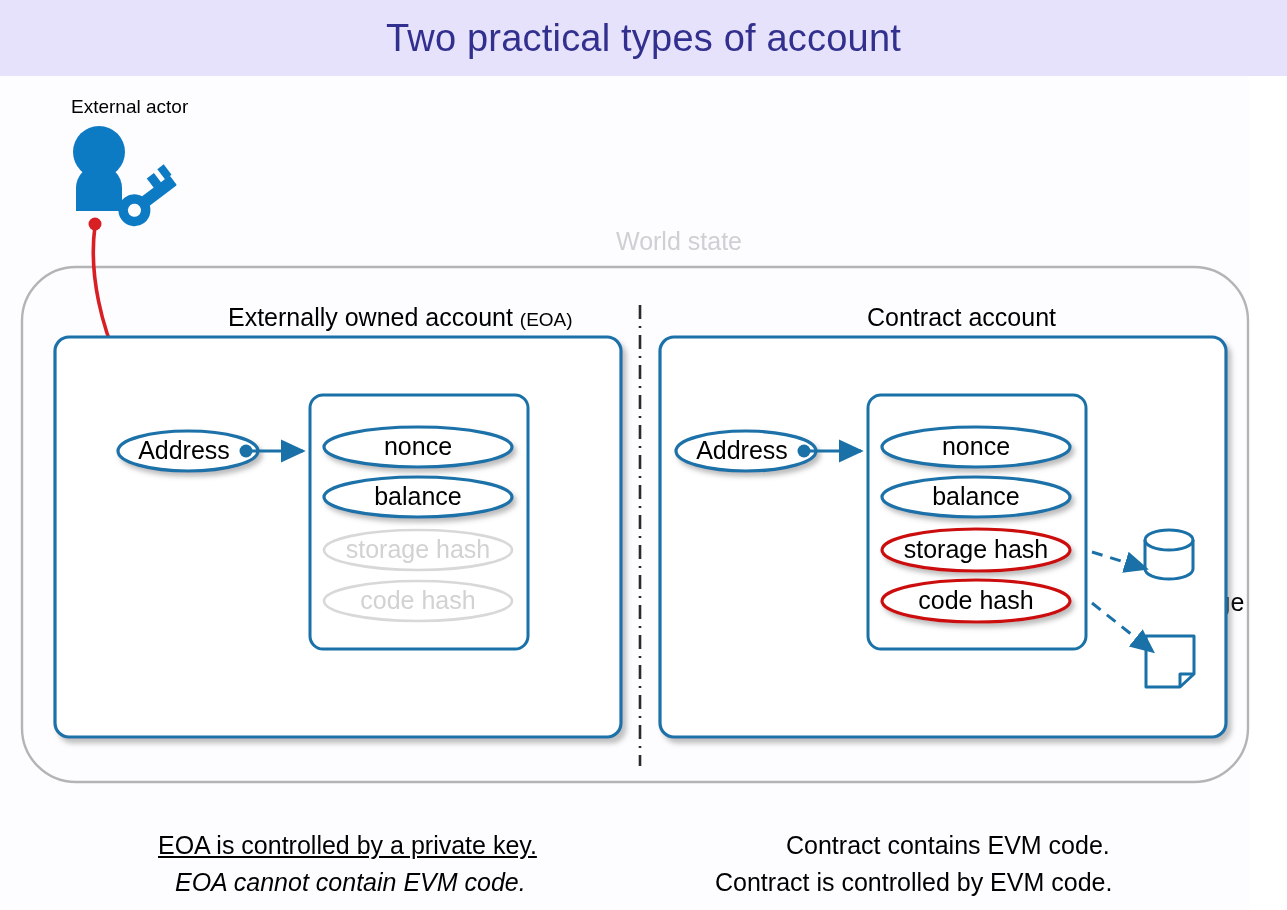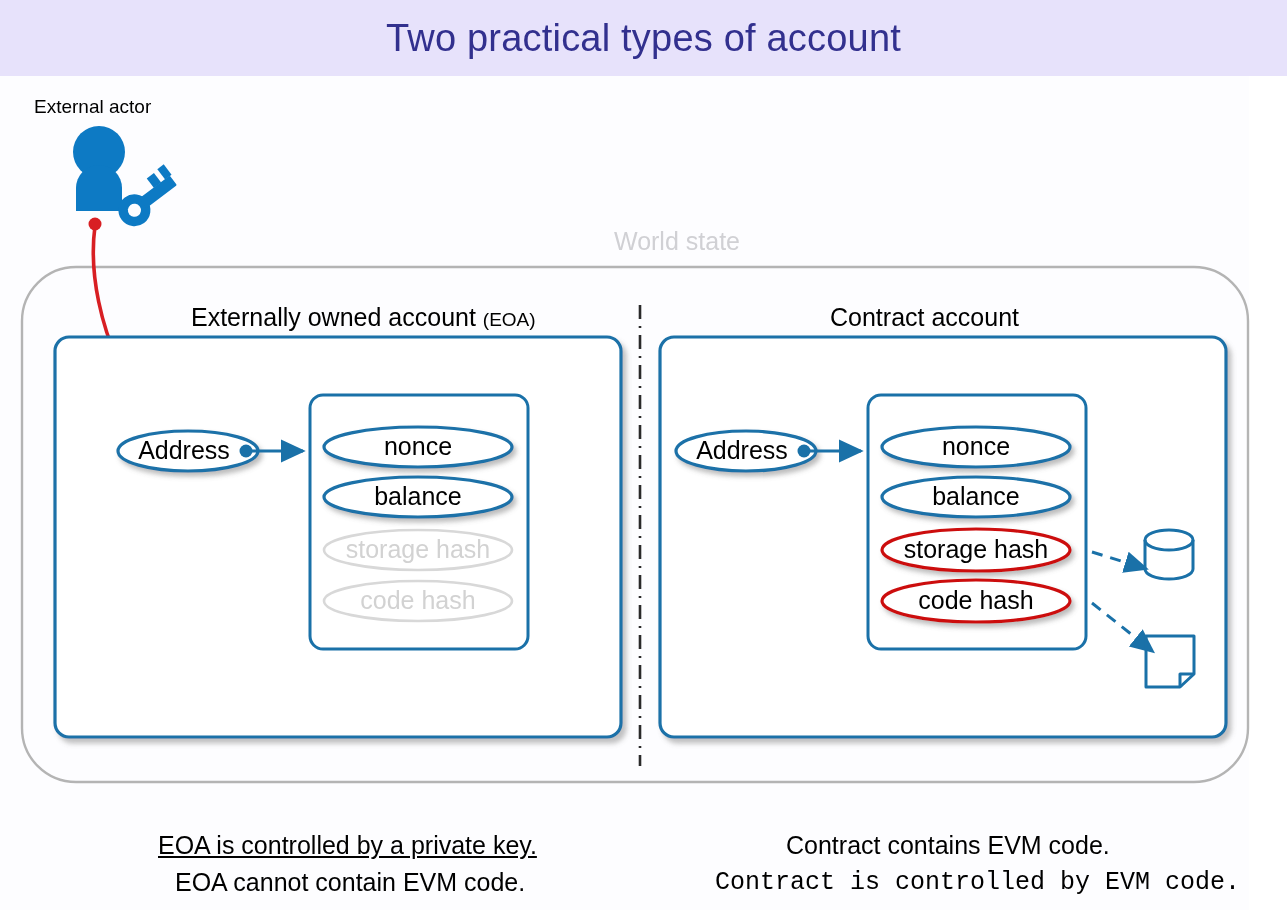--- a/index.html
+++ b/index.html
@@ -35,40 +35,41 @@
     text-align: center;
     font-size: 38px;
     color: #32308e;
     letter-spacing: 0.2px;
     white-space: nowrap;
   }
   .lbl {
     position: absolute;
     white-space: nowrap;
     color: #000000;
+    margin-left: 37px;
   }
   .lbl-external-actor { left: 34px; top: 96px; font-size: 19px; }
-  .lbl-world-state { left: 614px; top: 227px; font-size: 25px; color: #d0d0d4; }
+  .lbl-world-state { left: 579px; top: 227px; font-size: 25px; color: #d0d0d4; }
   .lbl-eoa-title { left: 191px; top: 303px; font-size: 25px; }
   .lbl-eoa-title .sub { font-size: 19px; }
   .lbl-contract-title { left: 830px; top: 303px; font-size: 25px; }
   .lbl-acct-state-left { left: 341px; top: 359px; font-size: 25px; }
   .lbl-acct-state-right { left: 899px; top: 359px; font-size: 25px; }
   .lbl-storage { left: 1124px; top: 588px; font-size: 25px; }
   .lbl-code { left: 1137px; top: 690px; font-size: 25px; }
   .caption {
     position: absolute;
     white-space: nowrap;
     font-size: 25px;
     color: #000000;
   }
   .cap-l1 { left: 158px; top: 831px; text-decoration: underline; }
-  .cap-l2 { left: 175px; top: 868px; }
+  .cap-l2 { left: 175px; top: 868px; font-style: italic; }
   .cap-r1 { left: 786px; top: 831px; }
-  .cap-r2 { left: 715px; top: 868px; font-family: Liberation Mono, monospace; }
+  .cap-r2 { left: 715px; top: 868px; }
   svg.layer {
     position: absolute;
     left: 0; top: 0;
     width: 1287px;
     height: 910px;
     overflow: visible;
   }
   .ellipse-text {
     font-family: "Liberation Sans", sans-serif;
     font-size: 25px;

